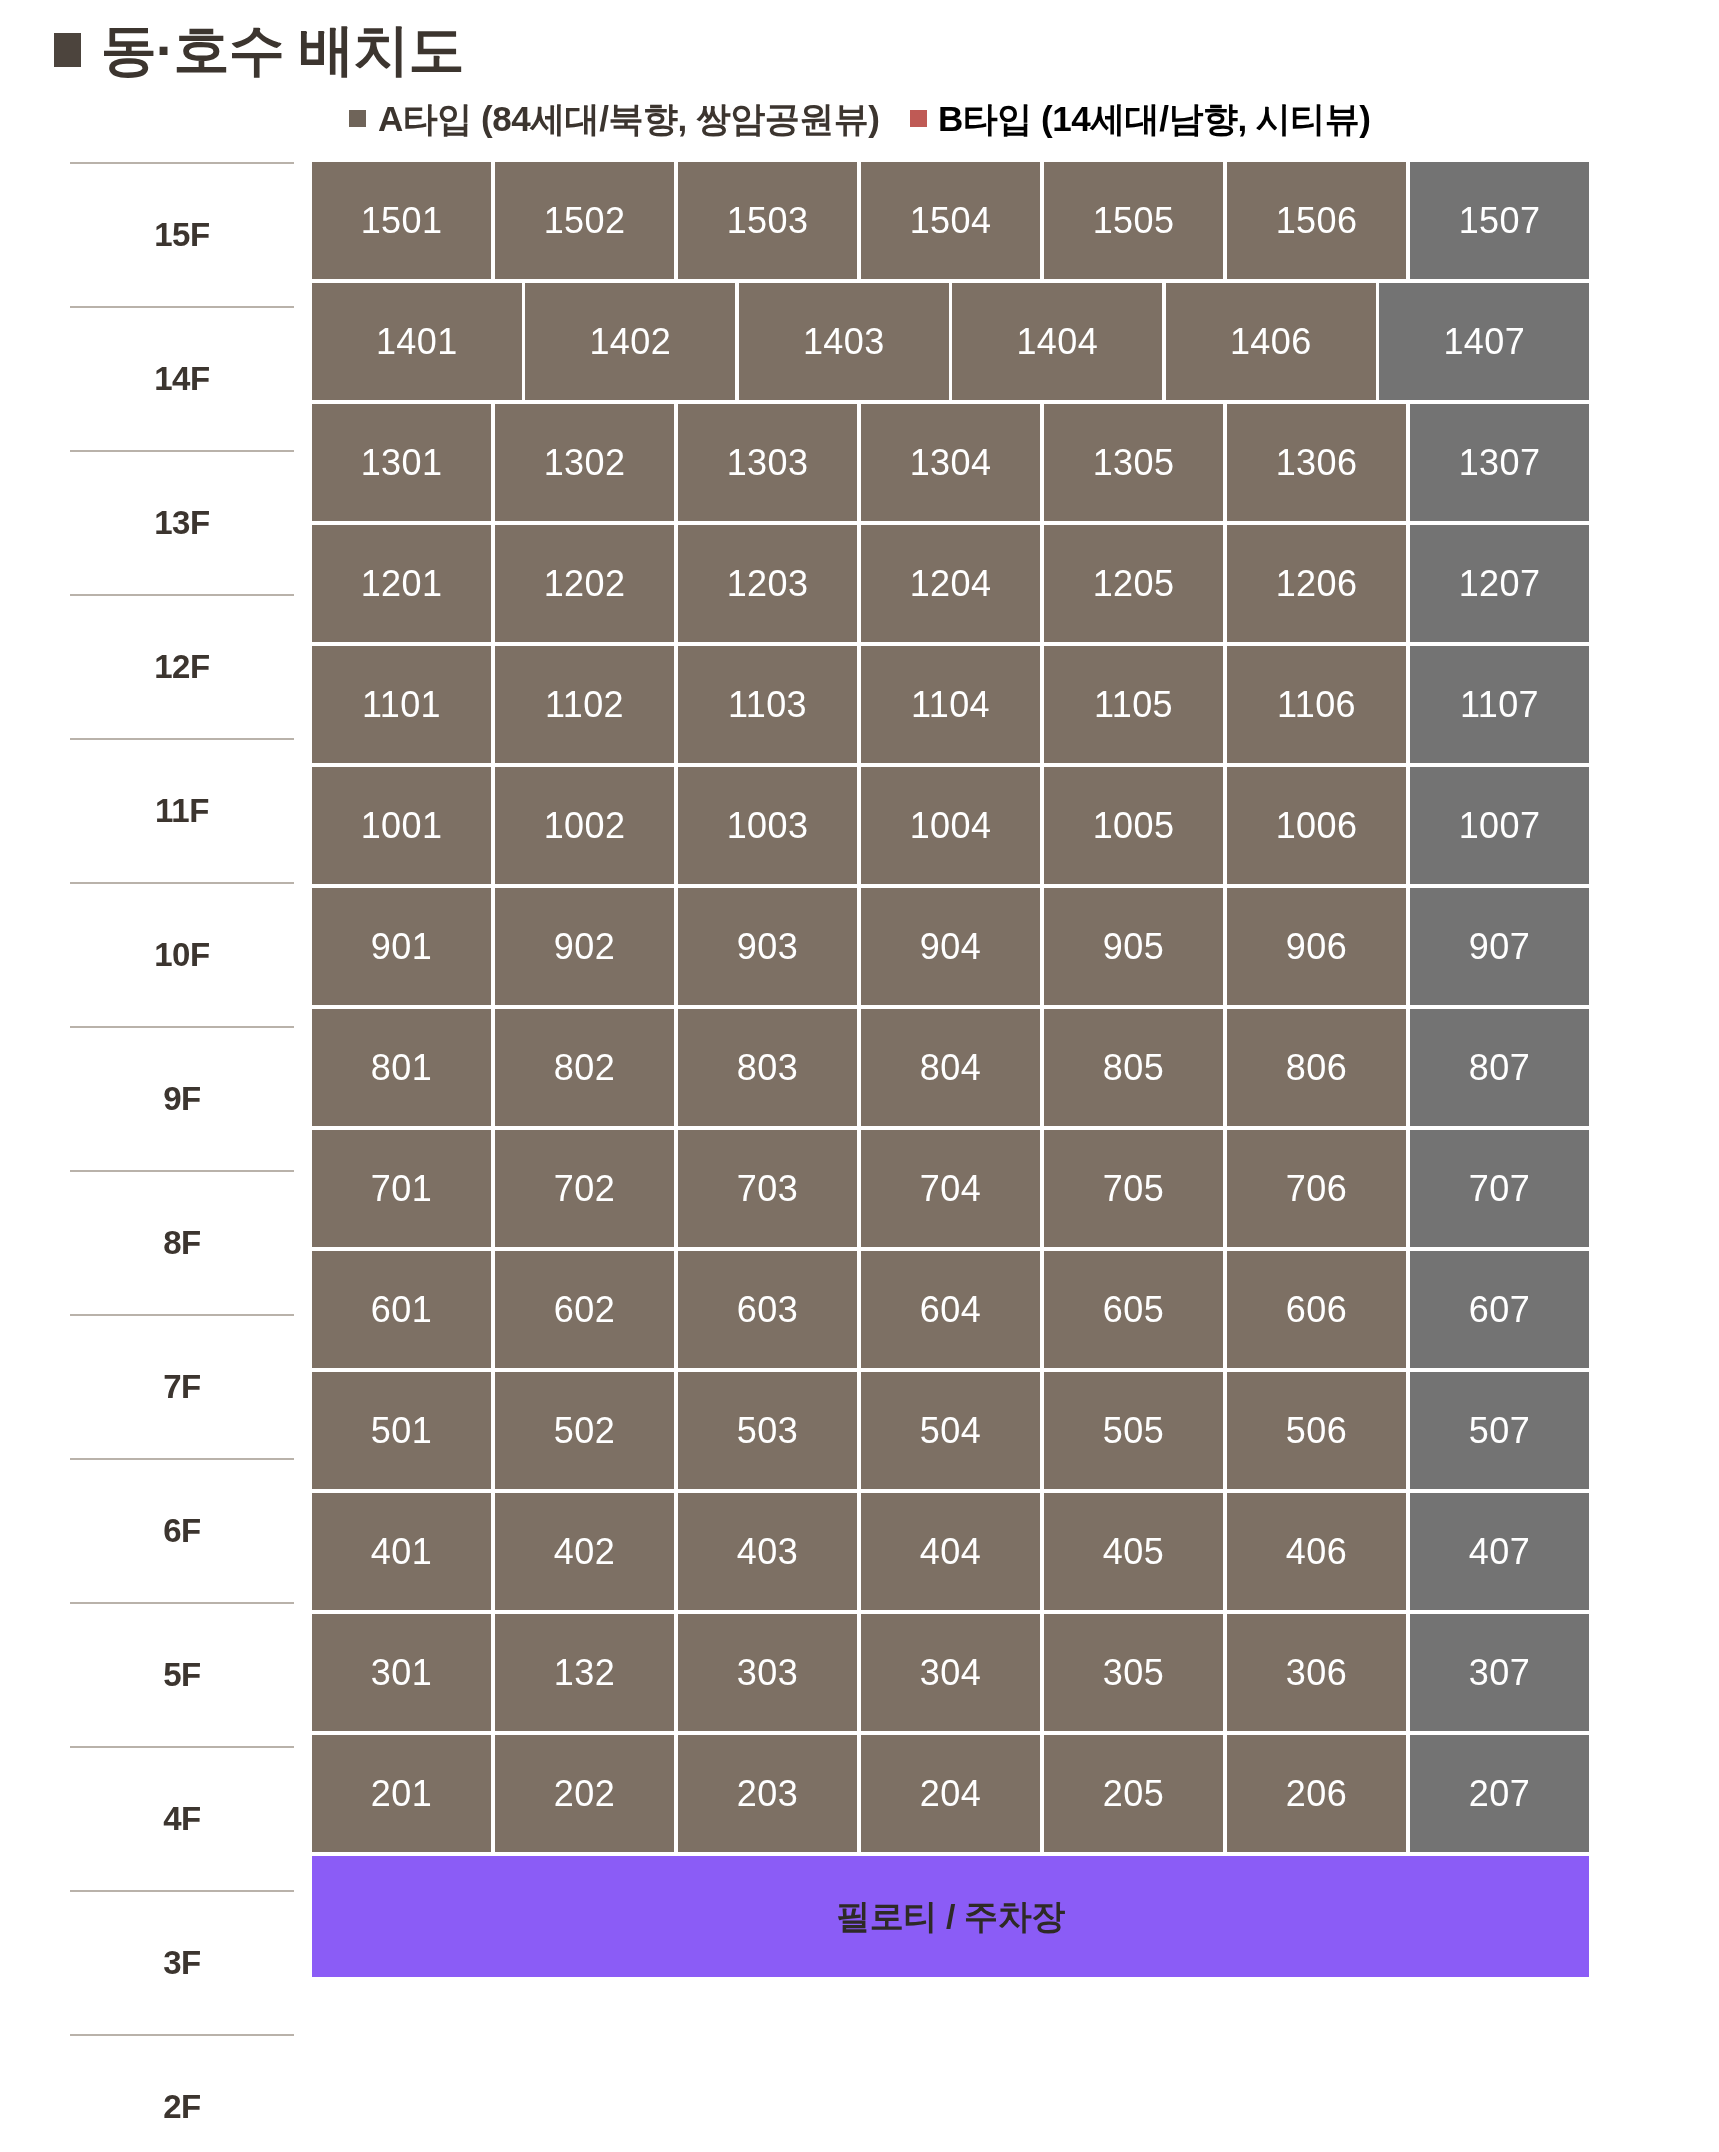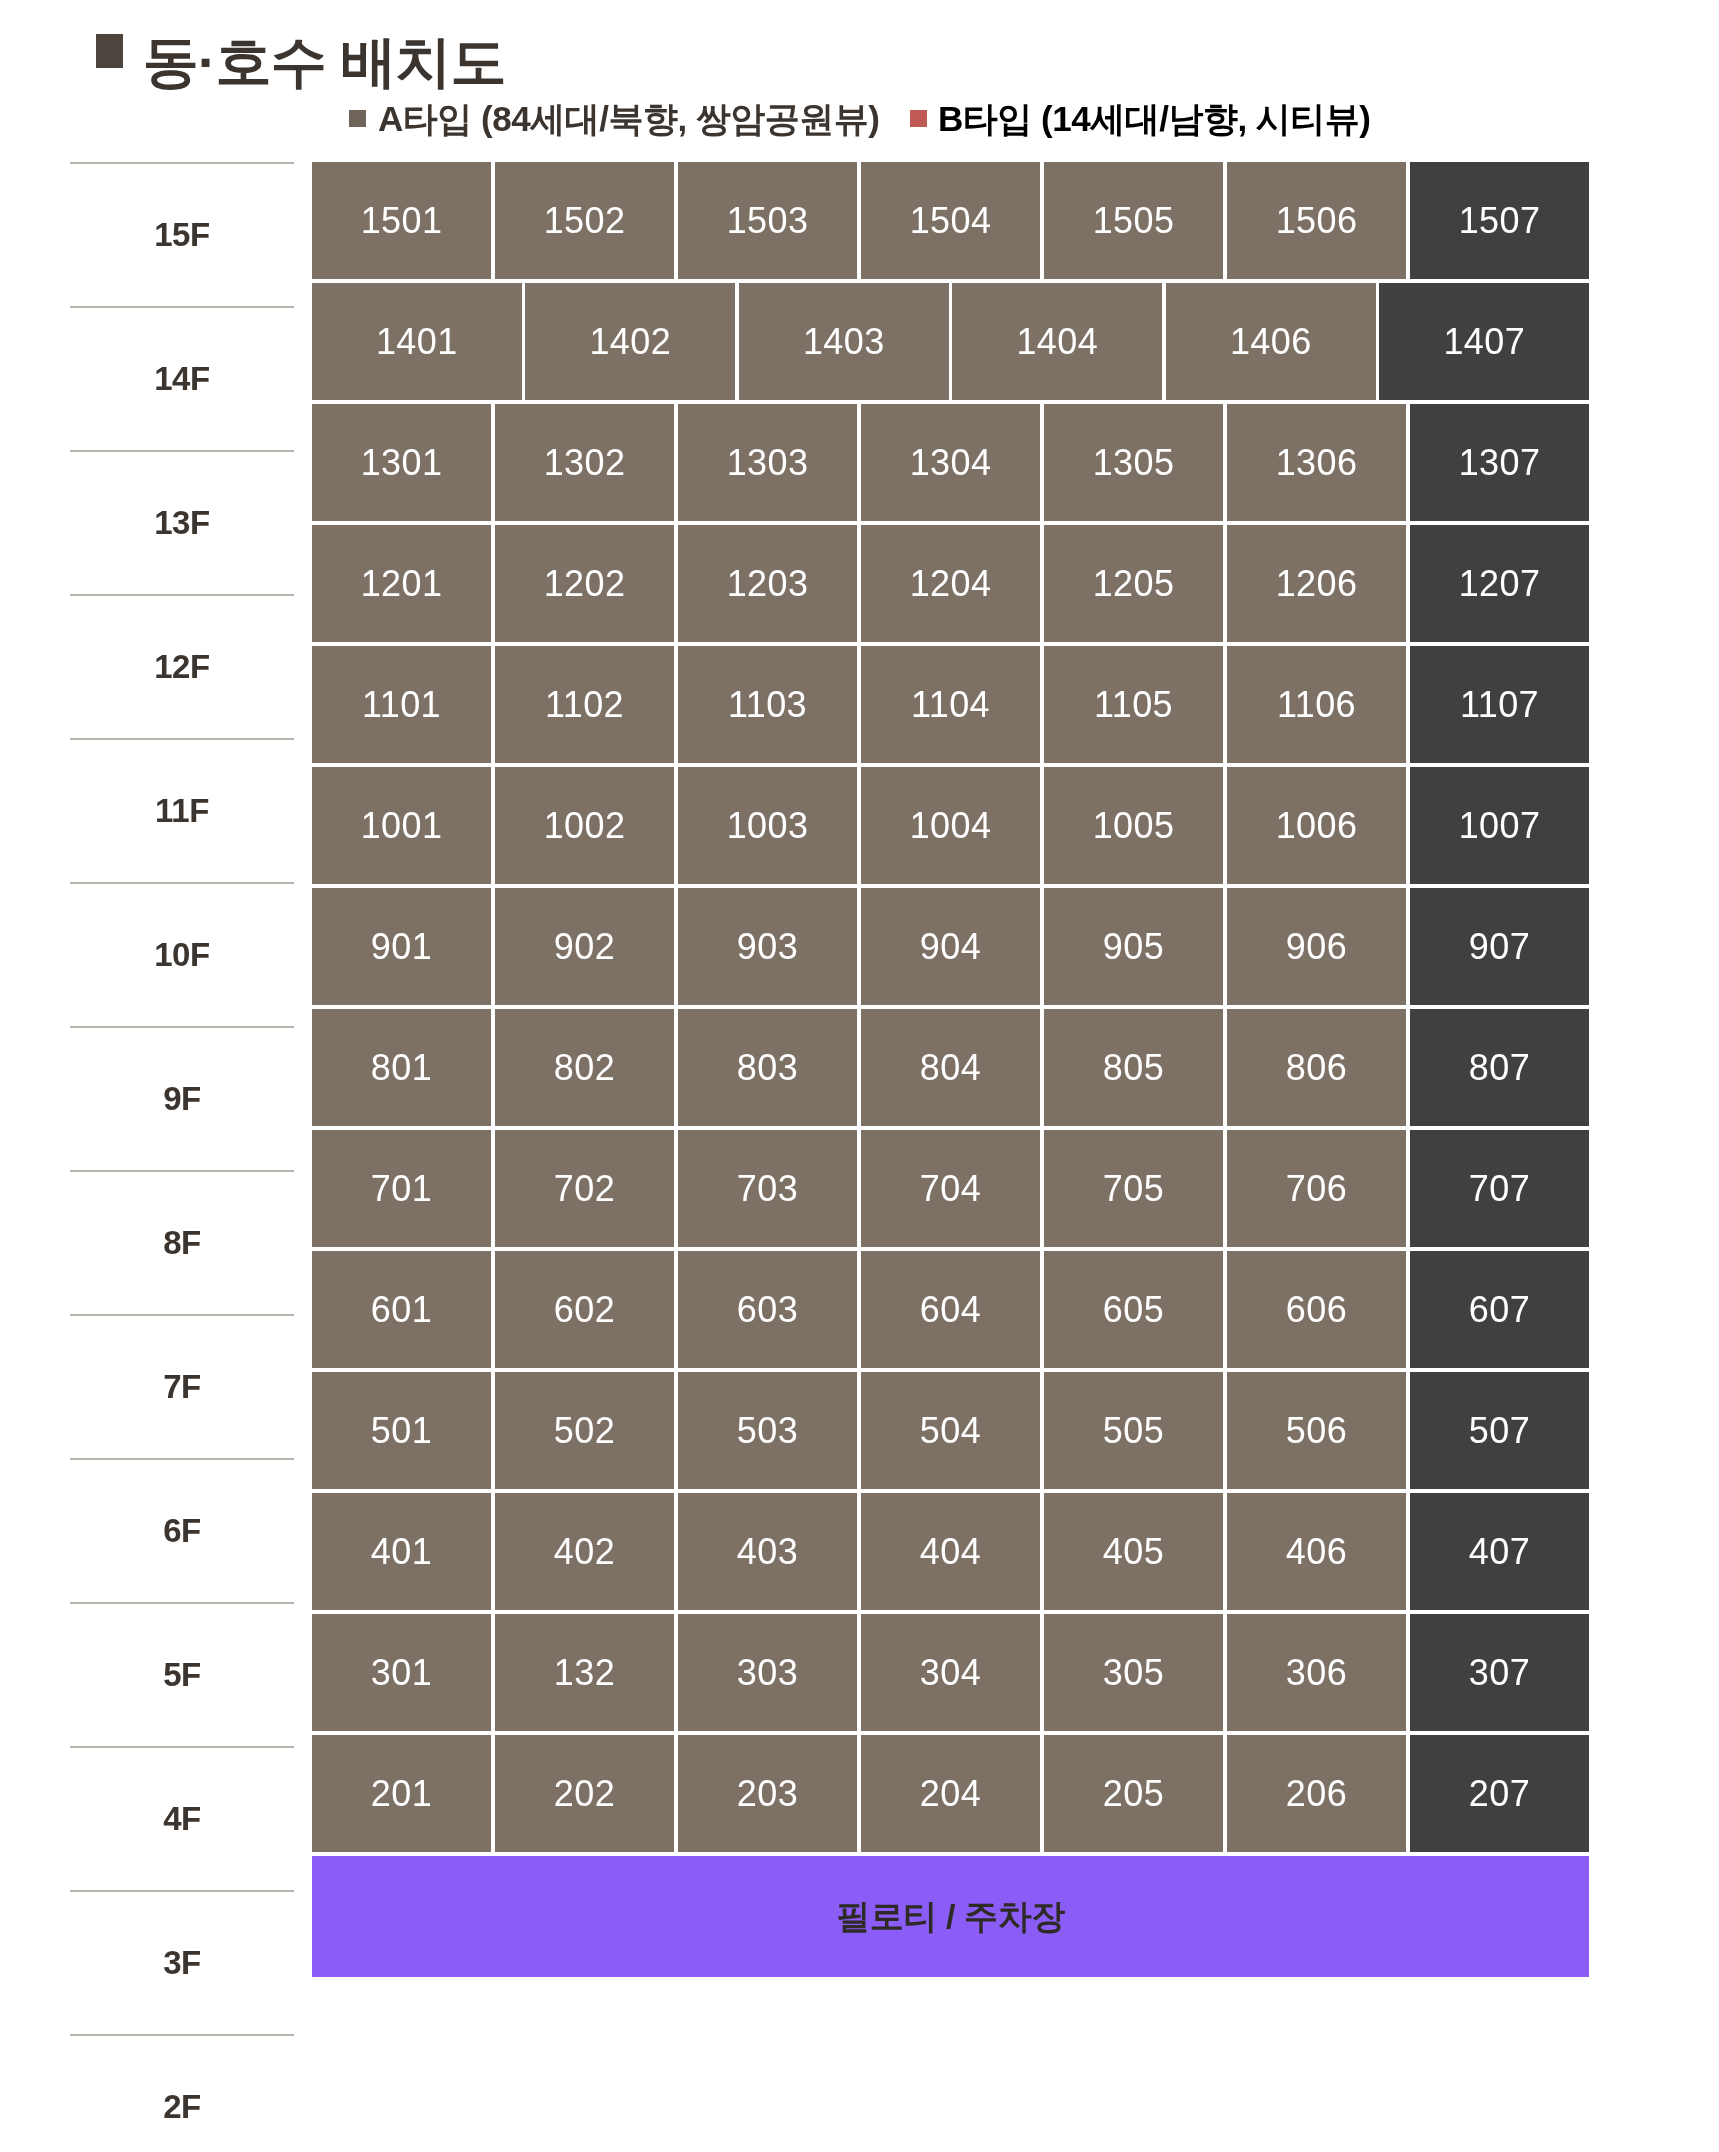--- a/index.html
+++ b/index.html
@@ -11,24 +11,24 @@
     width: 1720px;
     height: 2152px;
     font-family: "Liberation Sans", "DejaVu Sans", sans-serif;
     -webkit-font-smoothing: antialiased;
     overflow: hidden;
   }
 
   
   .title-row {
     display: flex;
+    align-items: center;
     padding: 34px 0 0 54px;
     height: 66px;
     box-sizing: border-box;
-    margin-left: 42px;
   }
   .title-bullet {
     width: 27px;
     height: 34px;
     background: #4c443d;
     margin-right: 19.7px;
     flex: 0 0 auto;
   }
   .title-text {
     font-size: 56px;
@@ -119,21 +119,21 @@
     margin: 0 1.8px 3.6px 1.8px;
     display: flex;
     align-items: center;
     justify-content: center;
     font-size: 36px;
     color: #ffffff;
     letter-spacing: 0.4px;
     box-sizing: border-box;
   }
   .unit-cell.type-a { background: #7d7064; }
-  .unit-cell.type-b { background: #404040; }
+  .unit-cell.type-b { background: #737373; }
 
   .ground-row {
     height: 121px;
     margin: 0 1.8px 3.6px 1.8px;
     background: #8b5cf6;
     display: flex;
     align-items: center;
     justify-content: center;
     font-size: 34px;
     font-weight: bold;

